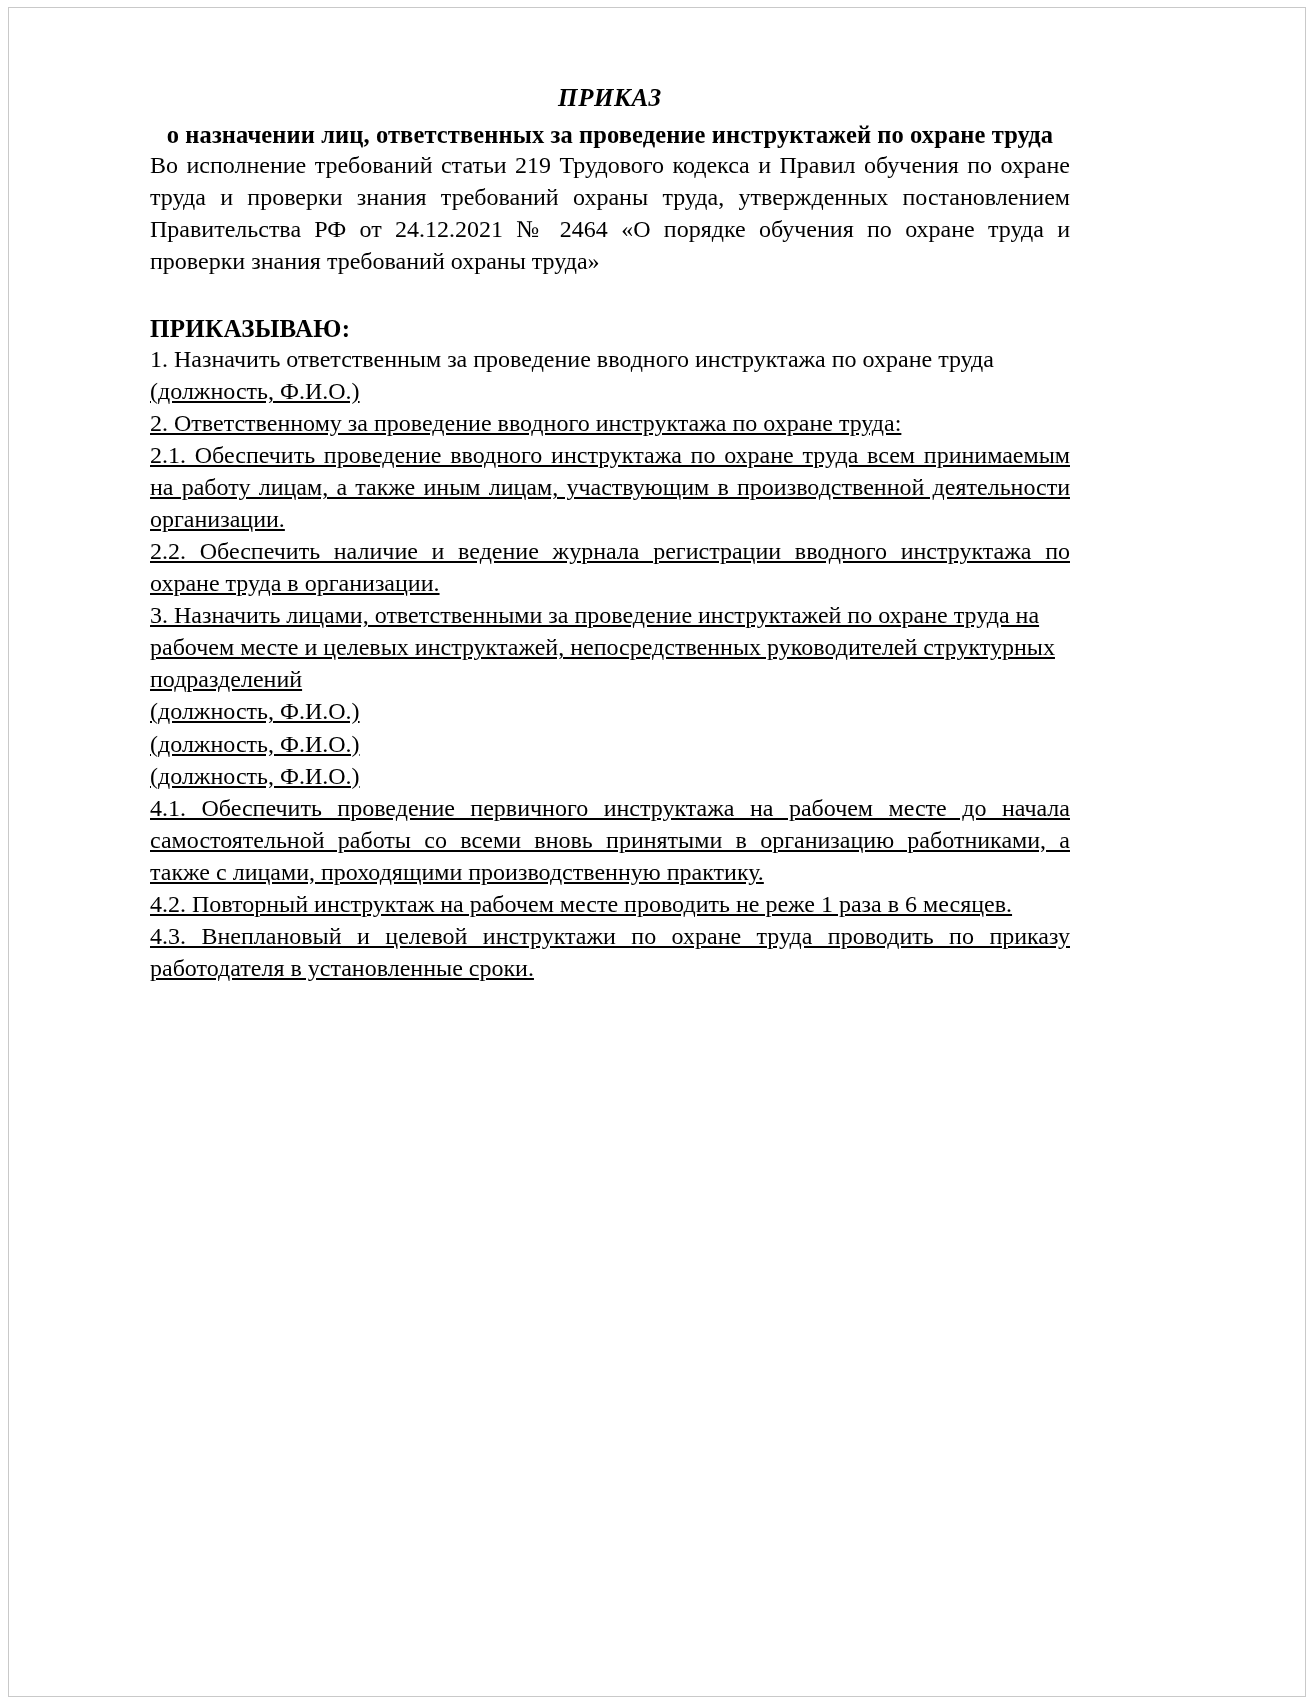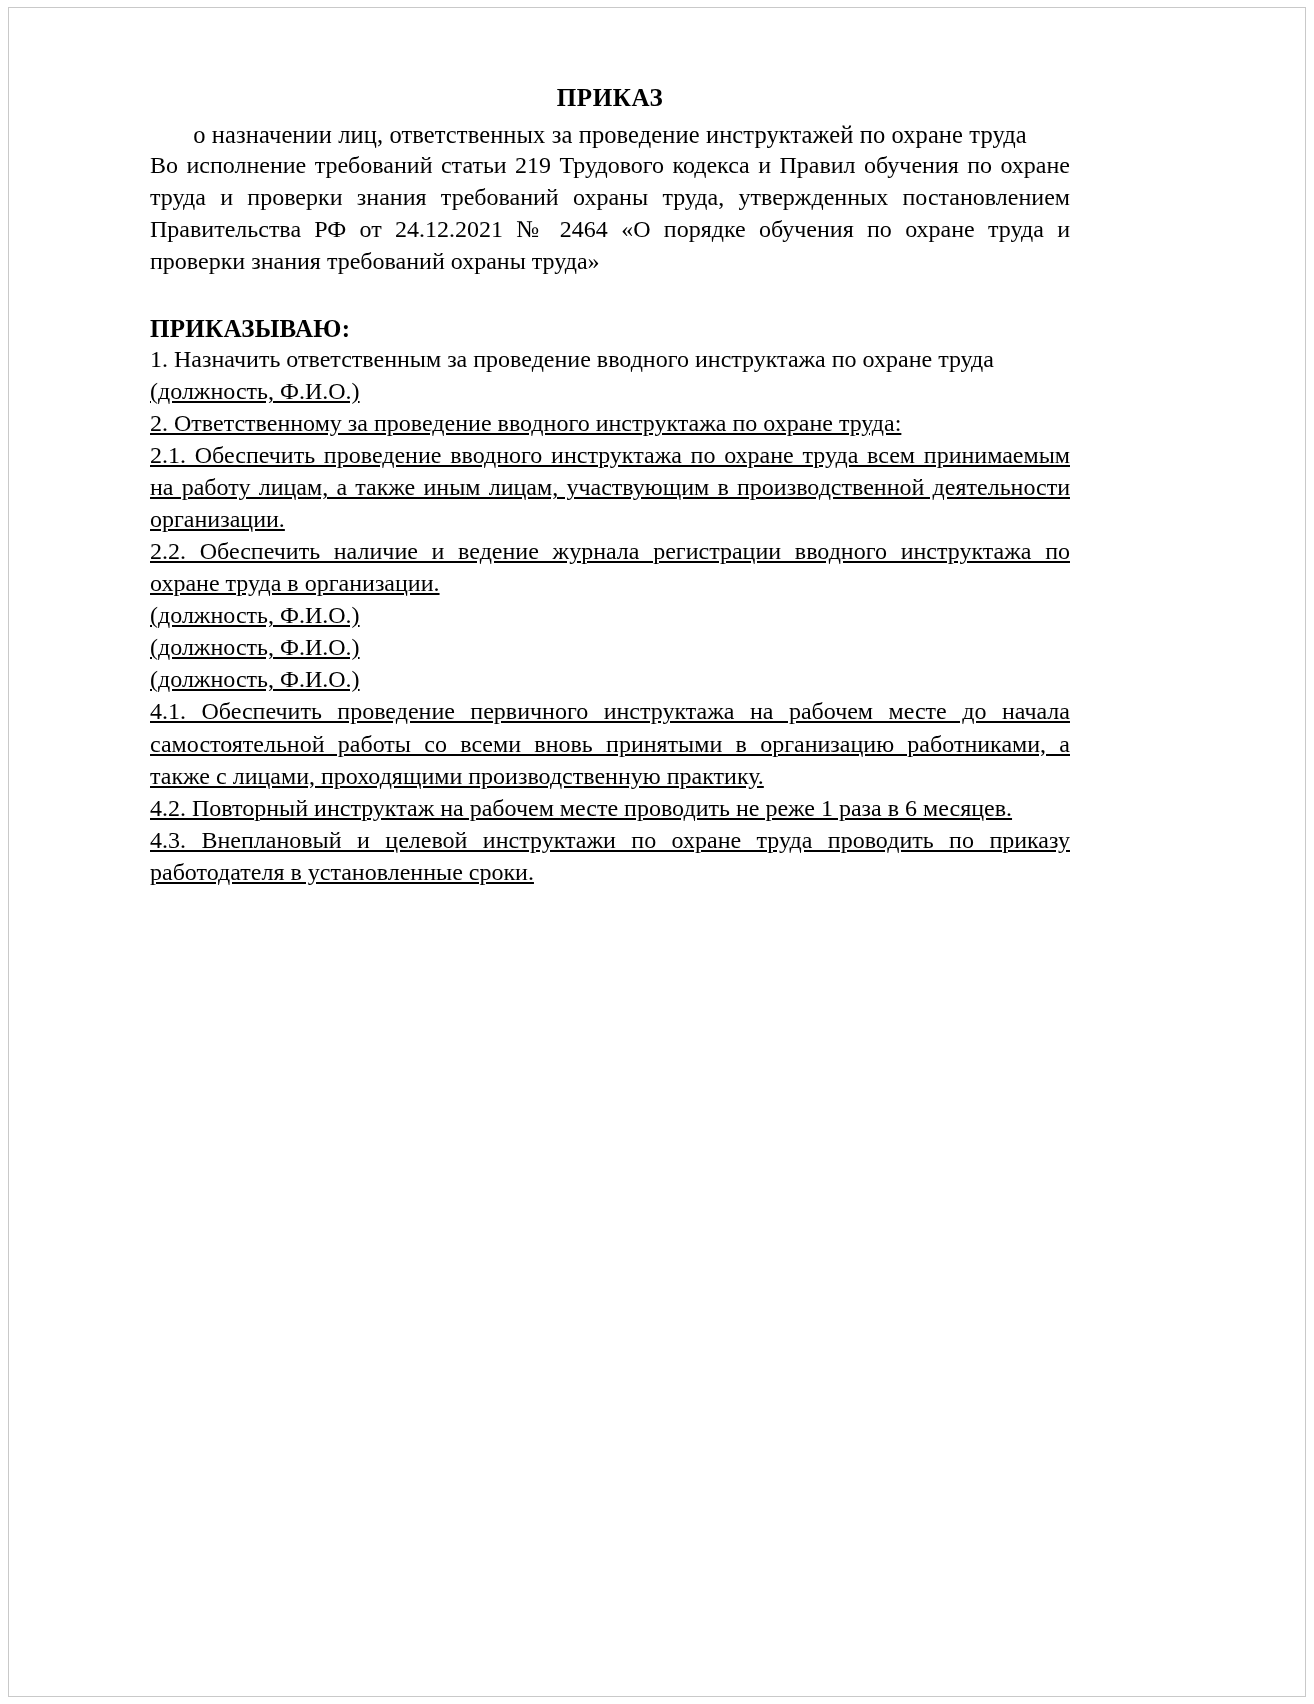--- a/index.html
+++ b/index.html
@@ -56,24 +56,25 @@
     letter-spacing: 0.1px;
   }
 
   
   .doc-title {
     text-align: center;
     font-weight: bold;
     font-size: 25px;
     letter-spacing: 0.6px;
     margin-top: 84px;
+    font-style: italic;
   }
   .doc-subtitle {
     text-align: center;
-    font-weight: normal;
+    font-weight: bold;
     font-size: 24.5px;
     margin-top: 9px;
     letter-spacing: 0.1px;
   }
 
   
   p.para {
     font-size: 24px;
     line-height: 1.335;
     margin: 0;
@@ -121,20 +122,21 @@
     <p class="para gap-md">1. Назначить ответственным за проведение вводного инструктажа по охране труда</p>
 
     <p class="fio-line gap-sm">(должность, Ф.И.О.)</p>
 
     <p class="para left gap-sm">2. Ответственному за проведение вводного инструктажа по охране труда:</p>
 
     <p class="para gap-sm">2.1. Обеспечить проведение вводного инструктажа по охране труда всем принимаемым на работу лицам, а также иным лицам, участвующим в производственной деятельности организации.</p>
 
     <p class="para gap-sm">2.2. Обеспечить наличие и ведение журнала регистрации вводного инструктажа по охране труда в организации.</p>
 
+    <p class="para left gap-sm">3. Назначить лицами, ответственными за проведение инструктажей по охране труда на рабочем месте и целевых инструктажей, непосредственных руководителей структурных подразделений</p>
 
     <p class="fio-line gap-sm">(должность, Ф.И.О.)</p>
 
     <p class="fio-line gap-sm">(должность, Ф.И.О.)</p>
 
     <p class="fio-line gap-sm">(должность, Ф.И.О.)</p>
 
 
     <p class="para gap-sm">4.1. Обеспечить проведение первичного инструктажа на рабочем месте до начала самостоятельной работы со всеми вновь принятыми в организацию работниками, а также с лицами, проходящими производственную практику.</p>
 

